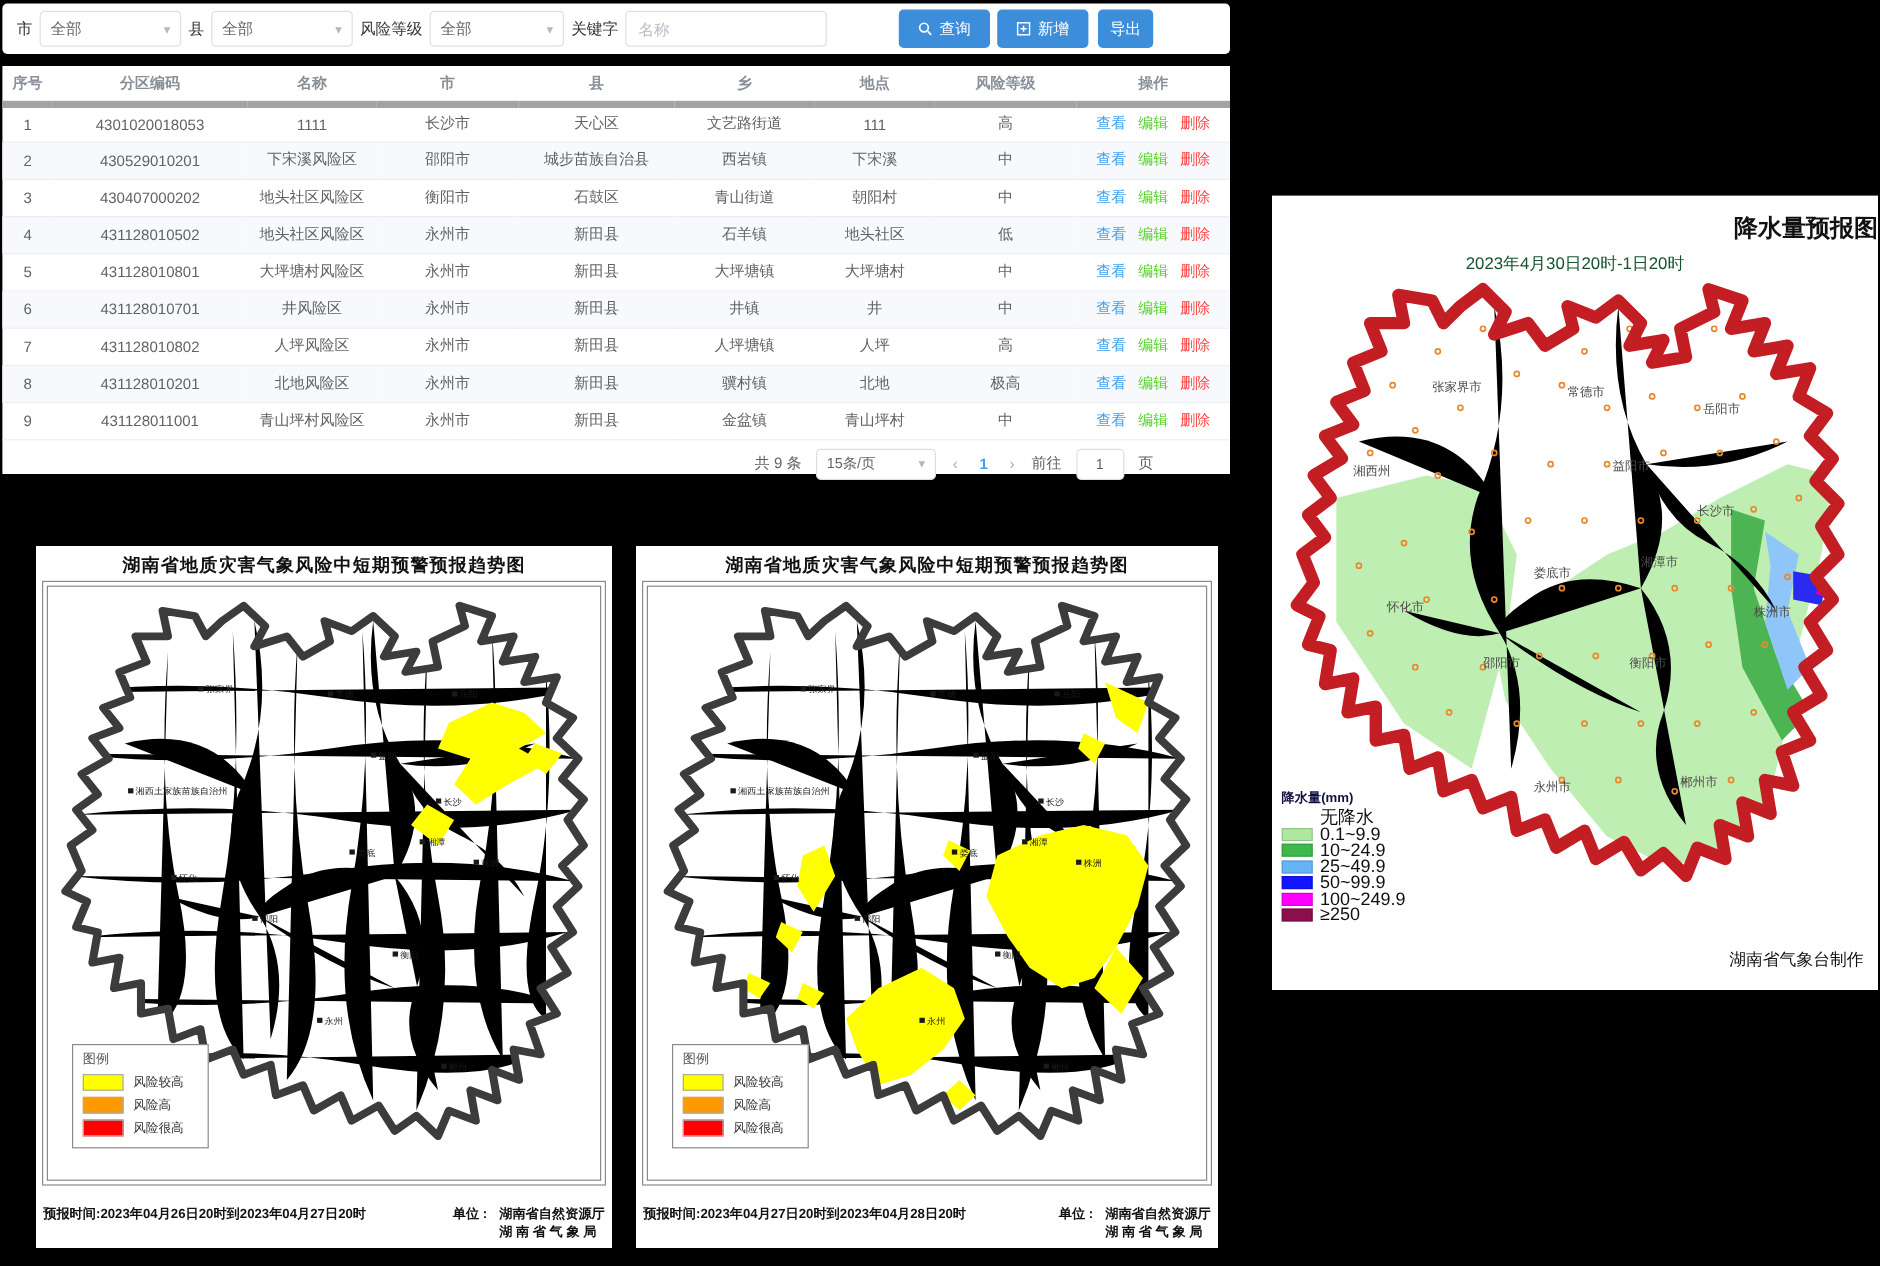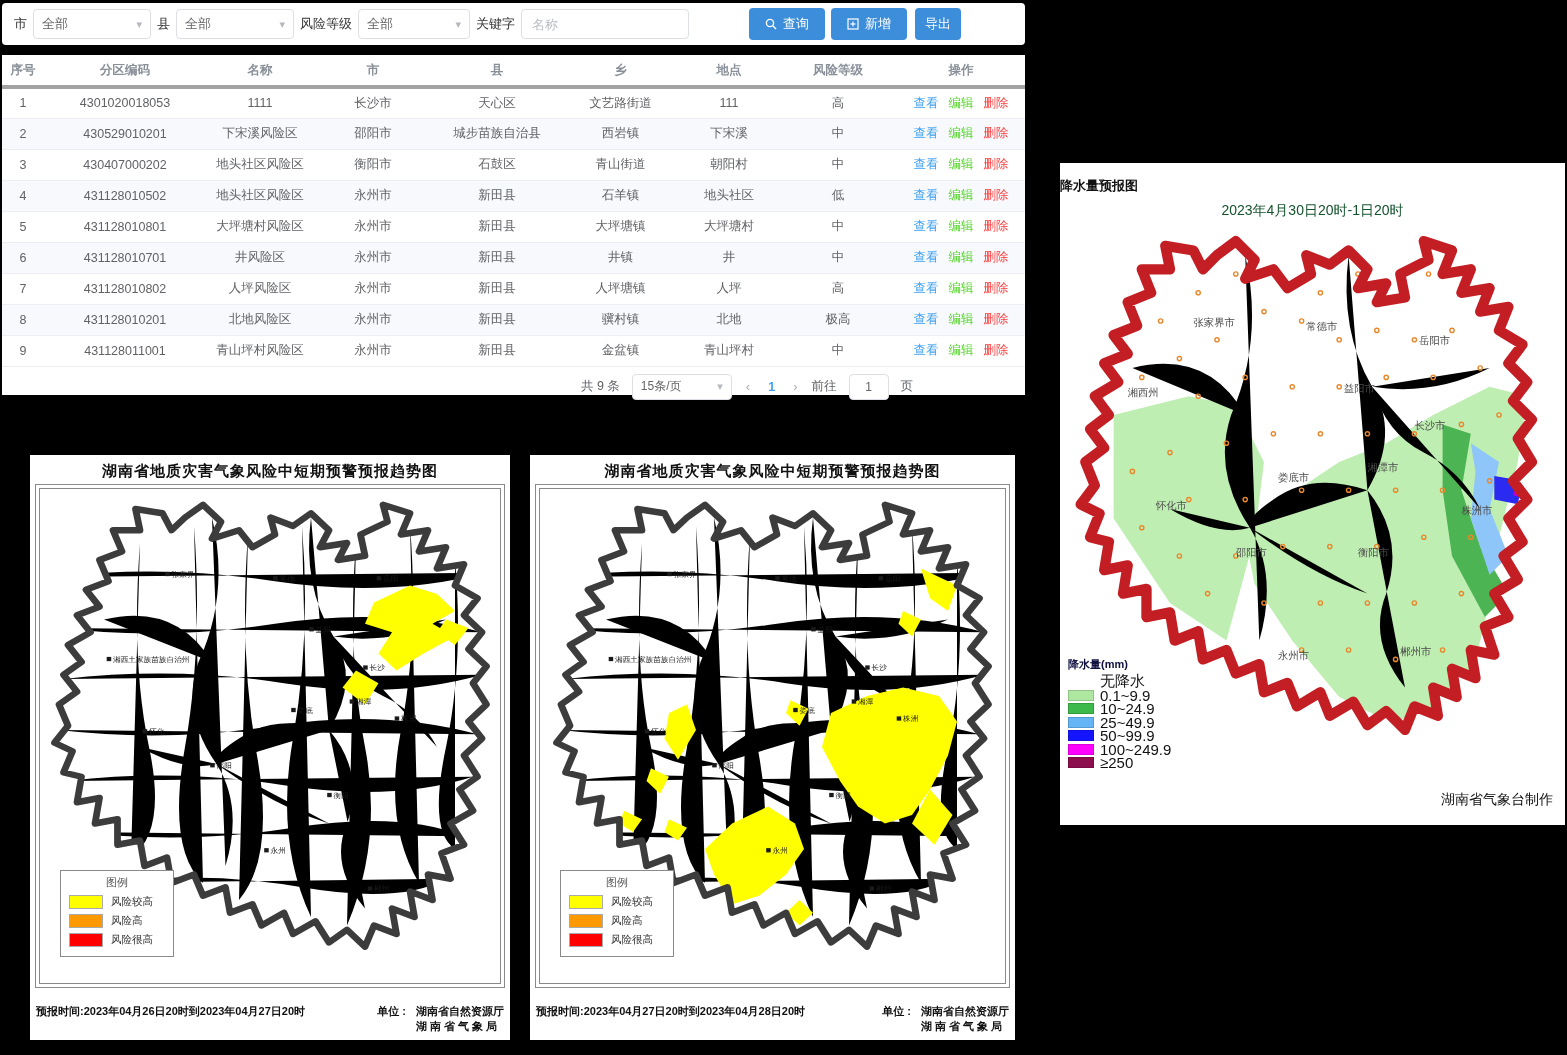--- a/index.html
+++ b/index.html
@@ -24,60 +24,60 @@
             padding:0 10px;font-size:13px;color:#333;outline:none}
   .kw-input::placeholder{color:#b8bcc4}
   .btn{height:32px;border:none;border-radius:4px;background:var(--primary);color:#fff;
        font-size:13px;display:inline-flex;align-items:center;gap:6px;padding:0 16px;cursor:pointer}
   .btn svg{display:block}
 
   
   .table-card{left:2px;top:55px;width:1023px;height:340px;font-size:12.5px}
   table{width:100%;border-collapse:collapse;table-layout:fixed}
   th{height:32px;color:#8a9099;font-weight:bold;font-size:12.5px;
-     border-bottom:4px solid #a3a3a3;text-align:center;white-space:nowrap}
+     border-bottom:6px solid #a3a3a3;text-align:center;white-space:nowrap}
   td{height:31px;color:#606266;border-bottom:1px solid #ebeef5;text-align:center;
      white-space:nowrap;overflow:hidden;text-overflow:ellipsis}
   tr.stripe{background:#f7f9fc}
   .op-link{cursor:pointer;margin:0 5px;font-size:12.5px}
   .op-view{color:var(--link-view)} .op-edit{color:var(--link-edit)} .op-del{color:var(--link-del)}
 
   .pager{display:flex;align-items:center;justify-content:flex-end;gap:12px;
-         padding:7px 112px 0 0;color:#606266;font-size:12.5px}
+         padding:7px 64px 0 0;color:#606266;font-size:12.5px}
   .psize{width:100px;height:26px;font-size:12px}
   .parrow{color:#a8adb5;font-size:13px;cursor:pointer;padding:0 2px}
   .pcur{color:var(--link-view);font-weight:bold;cursor:pointer;padding:0 4px}
   .goto-input{width:40px;height:26px;border:1px solid #dcdfe6;border-radius:4px;
               text-align:center;font-size:12px;color:#606266;outline:none}
 
   
   .tcard{width:480px;height:585px}
   #map1{left:30px;top:455px}
   #map2{left:530px;top:455px;width:485px}
   .ttitle{text-align:center;font-weight:bold;font-size:15px;color:#111;
           padding-top:7px;letter-spacing:1px}
   .frame{position:absolute;left:5px;right:5px;top:29px;bottom:52px;
          border:1px solid #8a8a8a;padding:3px}
   .frame-inner{width:100%;height:100%;border:1px solid #8a8a8a;position:relative;overflow:hidden}
   .frame-inner svg{position:absolute;left:0;top:0}
   .tlegend{position:absolute;left:20px;bottom:26px;width:114px;background:#fff;
            border:1px solid #8a8a8a;padding:4px 8px 9px;z-index:3}
-  .tlegend .lt{text-align:center;font-size:11px;color:#555;margin-bottom:0}
+  .tlegend .lt{text-align:left;font-size:11px;color:#555;margin-bottom:0}
   .lrow{display:flex;align-items:center;gap:8px;margin-top:5px}
   .lsw{width:34px;height:14px;border:1px solid #aaa;flex:none}
   .llab{font-size:10.5px;color:#333}
   .tfoot{position:absolute;left:6px;right:6px;bottom:6px;display:flex;
          justify-content:space-between;align-items:flex-start;
          font-size:11px;font-weight:bold;color:#111}
   .unit{display:flex;gap:10px;text-align:left}
   .unit .l2{letter-spacing:3px}
 
   
   .pcard{left:1060px;top:163px;width:505px;height:662px}
-  .ptitle{text-align:left;font-weight:bold;font-size:13px;color:#111;margin-top:14px}
+  .ptitle{text-align:right;font-weight:bold;font-size:20px;color:#111;margin-top:14px}
   .psub{text-align:center;font-size:14px;color:#14532d;margin-top:7px}
   .pmap{position:absolute;left:0;top:60px}
   .plegend{position:absolute;left:8px;top:494px;z-index:3}
   .plegend .plt{font-weight:bold;font-size:11px;color:#101040;margin-bottom:3px}
   .prow{display:flex;align-items:center;gap:6px;height:13.5px}
   .psw{width:26px;height:11px;flex:none;border:1px solid rgba(0,0,0,.15)}
   .psw.blank{border:none;background:transparent}
   .plab{font-size:15px;color:#111}
   .credit{position:absolute;right:12px;bottom:16px;font-weight:normal;font-size:14px;color:#111}
 

